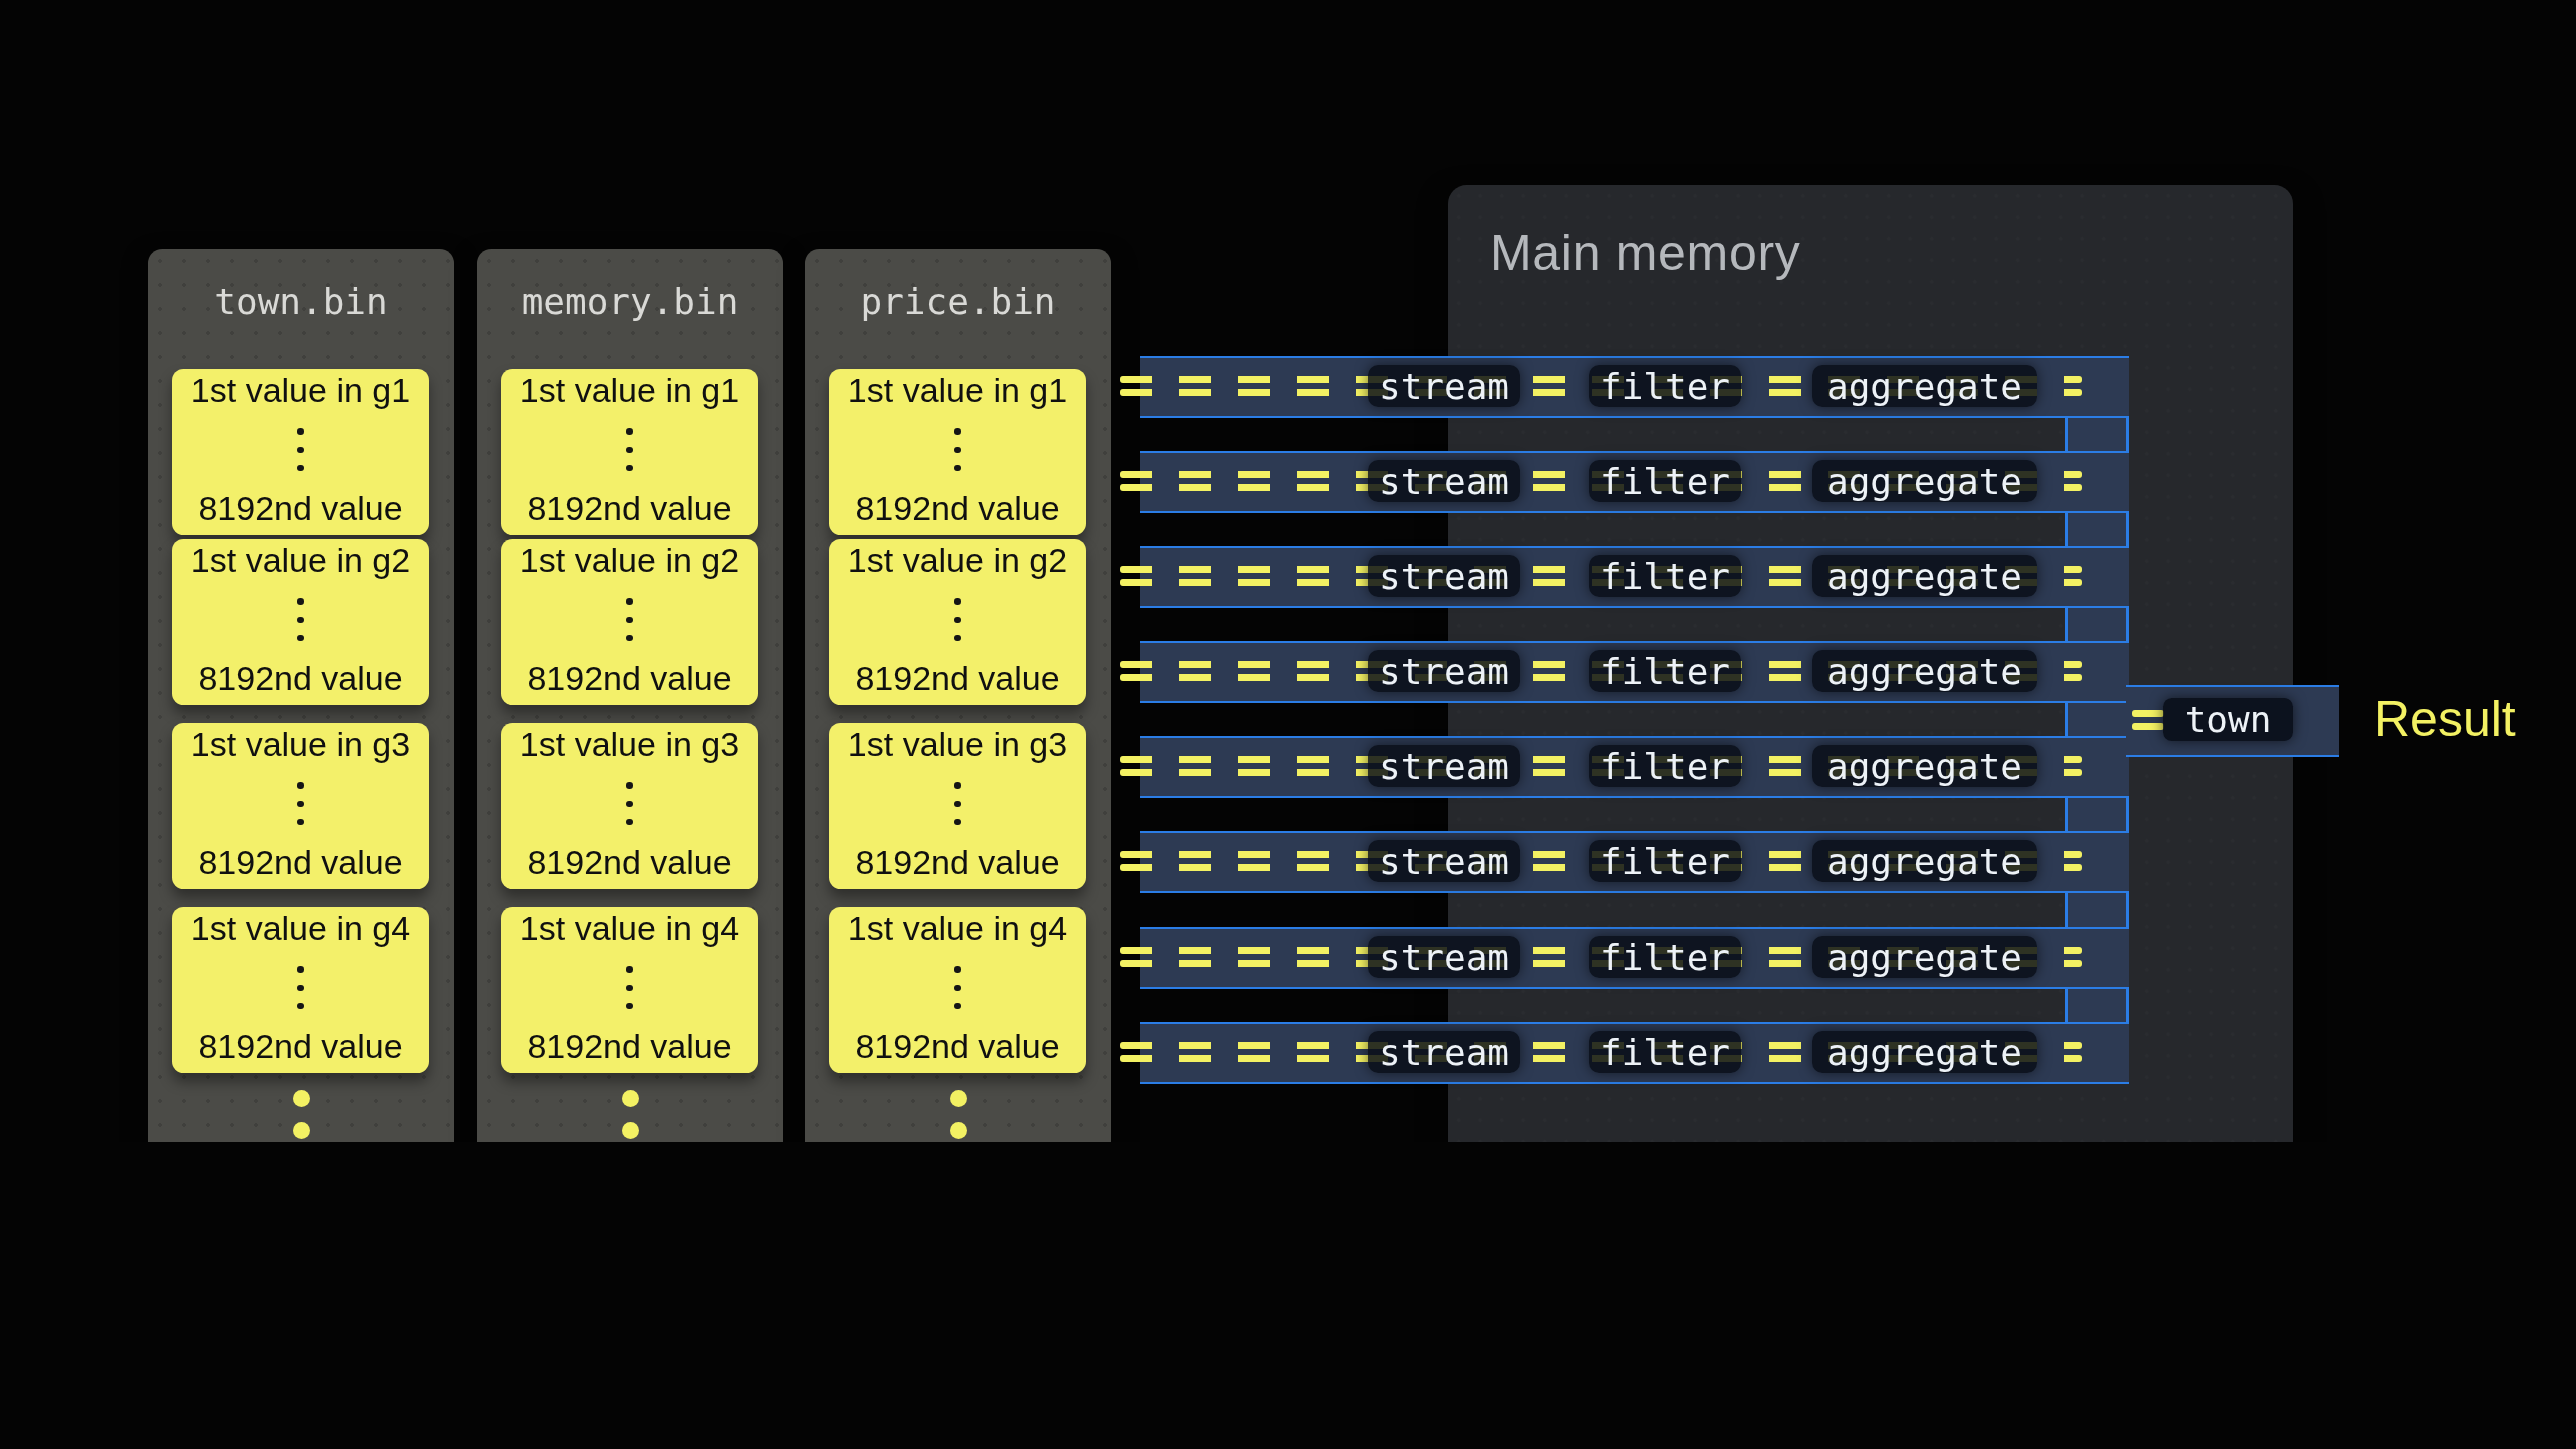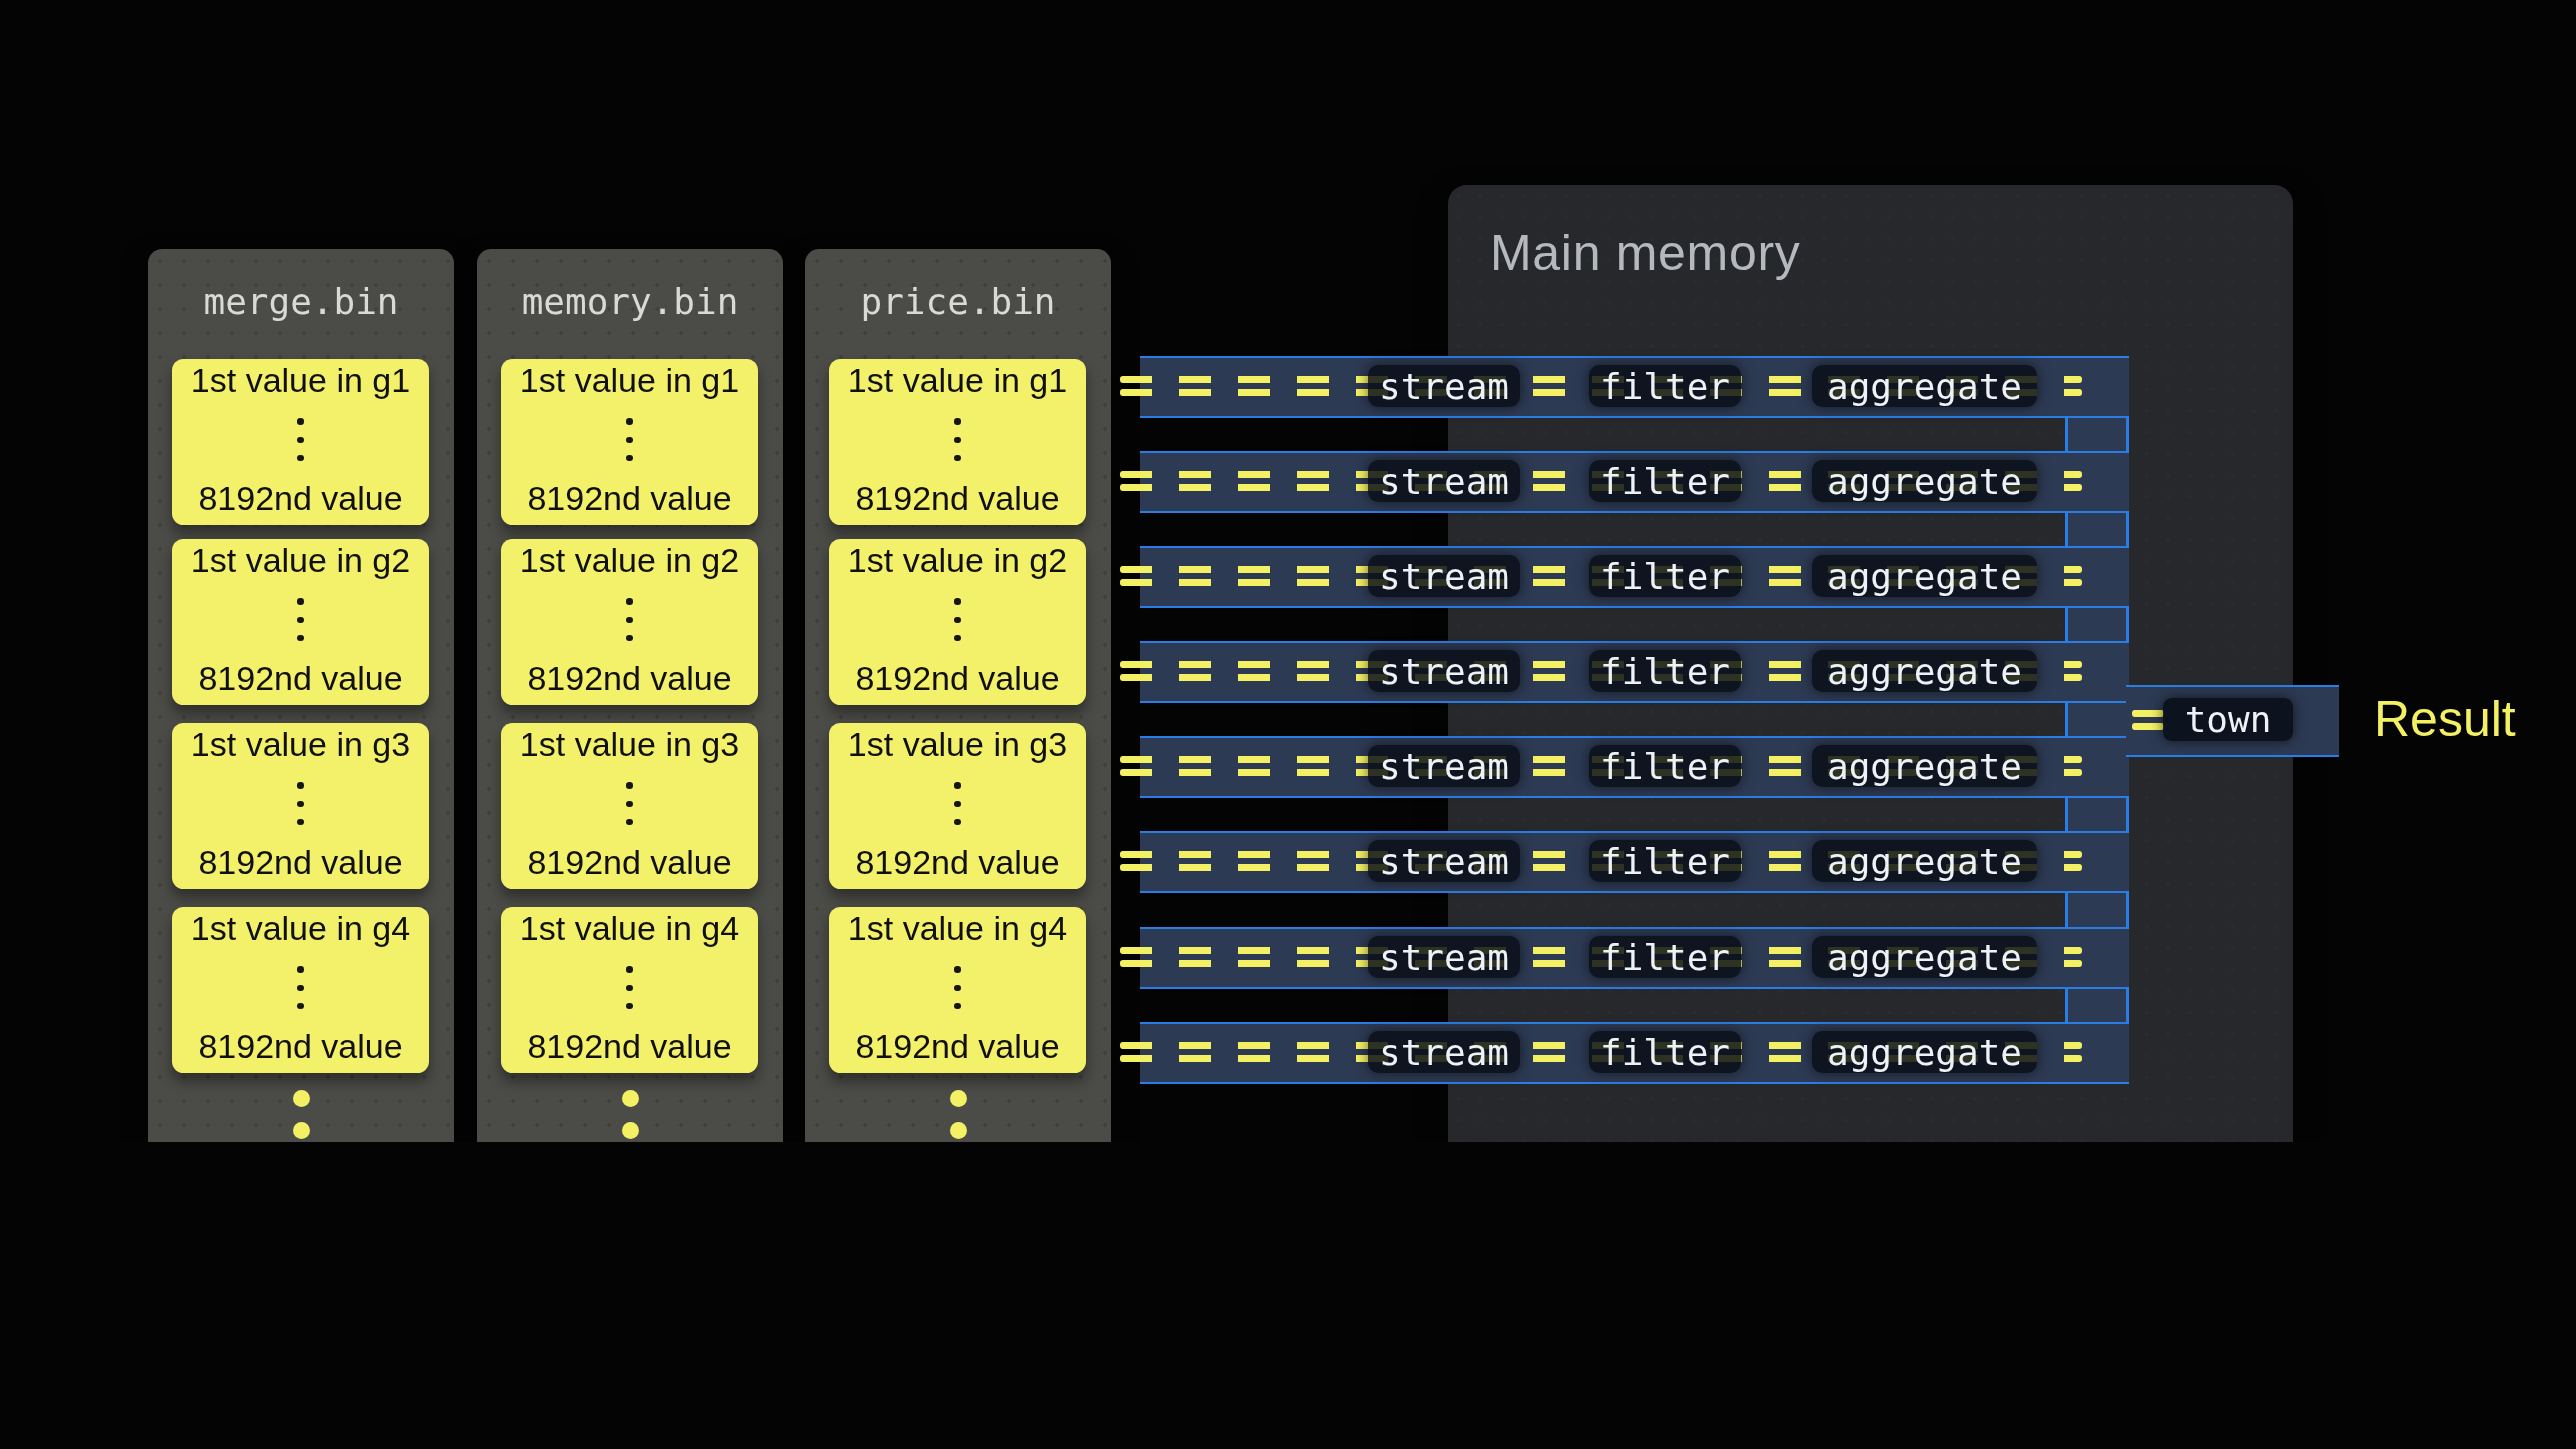--- a/index.html
+++ b/index.html
@@ -19,21 +19,21 @@
        border-radius:14.3px;
        background-image:radial-gradient(rgba(0,0,0,0.14) 1.7px,transparent 2.1px);
        background-size:24px 24px;box-shadow:0 11.4px 24px rgba(0,0,0,0.5);}
   .col-town{left:148px}.col-street{left:477px}.col-price{left:805px}
   .col-header{margin-top:31.5px;text-align:center;font-family:"DejaVu Sans Mono",monospace;
        font-size:36px;font-weight:500;color:#d9d9d6;}
   .vblock{position:absolute;left:24px;width:257px;height:166px;background:#f3f06a;
        border-radius:11.4px;box-sizing:border-box;padding:2.9px 0 7.2px;
        display:flex;flex-direction:column;justify-content:space-between;align-items:center;
        box-shadow:0 8.6px 13px rgba(0,0,0,0.38);}
-  .vb1{top:110px}.vb2{top:290px}.vb3{top:474px}.vb4{top:658px}
+  .vb1{top:120px}.vb2{top:290px}.vb3{top:474px}.vb4{top:658px}
   .vtext{font-size:34px;line-height:1.1;color:#101010;}
   .vdots{display:flex;flex-direction:column;gap:12px;align-items:center;}
   .vdots i{display:block;width:6.4px;height:6.4px;border-radius:50%;background:#151515;}
   .col-dots{position:absolute;top:841px;left:0;right:0;display:flex;flex-direction:column;
        gap:15px;align-items:center;}
   .col-dots i{display:block;width:17px;height:17px;border-radius:50%;background:#f3f163;}
 
   
   .spine{position:absolute;left:2068px;top:356px;width:61px;height:728px;background:#2d3a53;}
   .spine-border{position:absolute;left:2126px;width:2.9px;background:#2b7de6;}
@@ -69,21 +69,21 @@
 </head>
 <body>
 
 <div class="stage">
 
   <div class="memory">
     <div class="memory-title">Main memory</div>
   </div>
 
   <div class="col col-town">
-    <div class="col-header">merge.bin</div>
+    <div class="col-header">town.bin</div>
     <div class="vblock vb1">
       <div class="vtext">1st value in g1</div>
       <div class="vdots">
           <i></i>
           <i></i>
           <i></i>
         </div>
       <div class="vtext">8192nd value</div>
     </div>
     <div class="vblock vb2">

